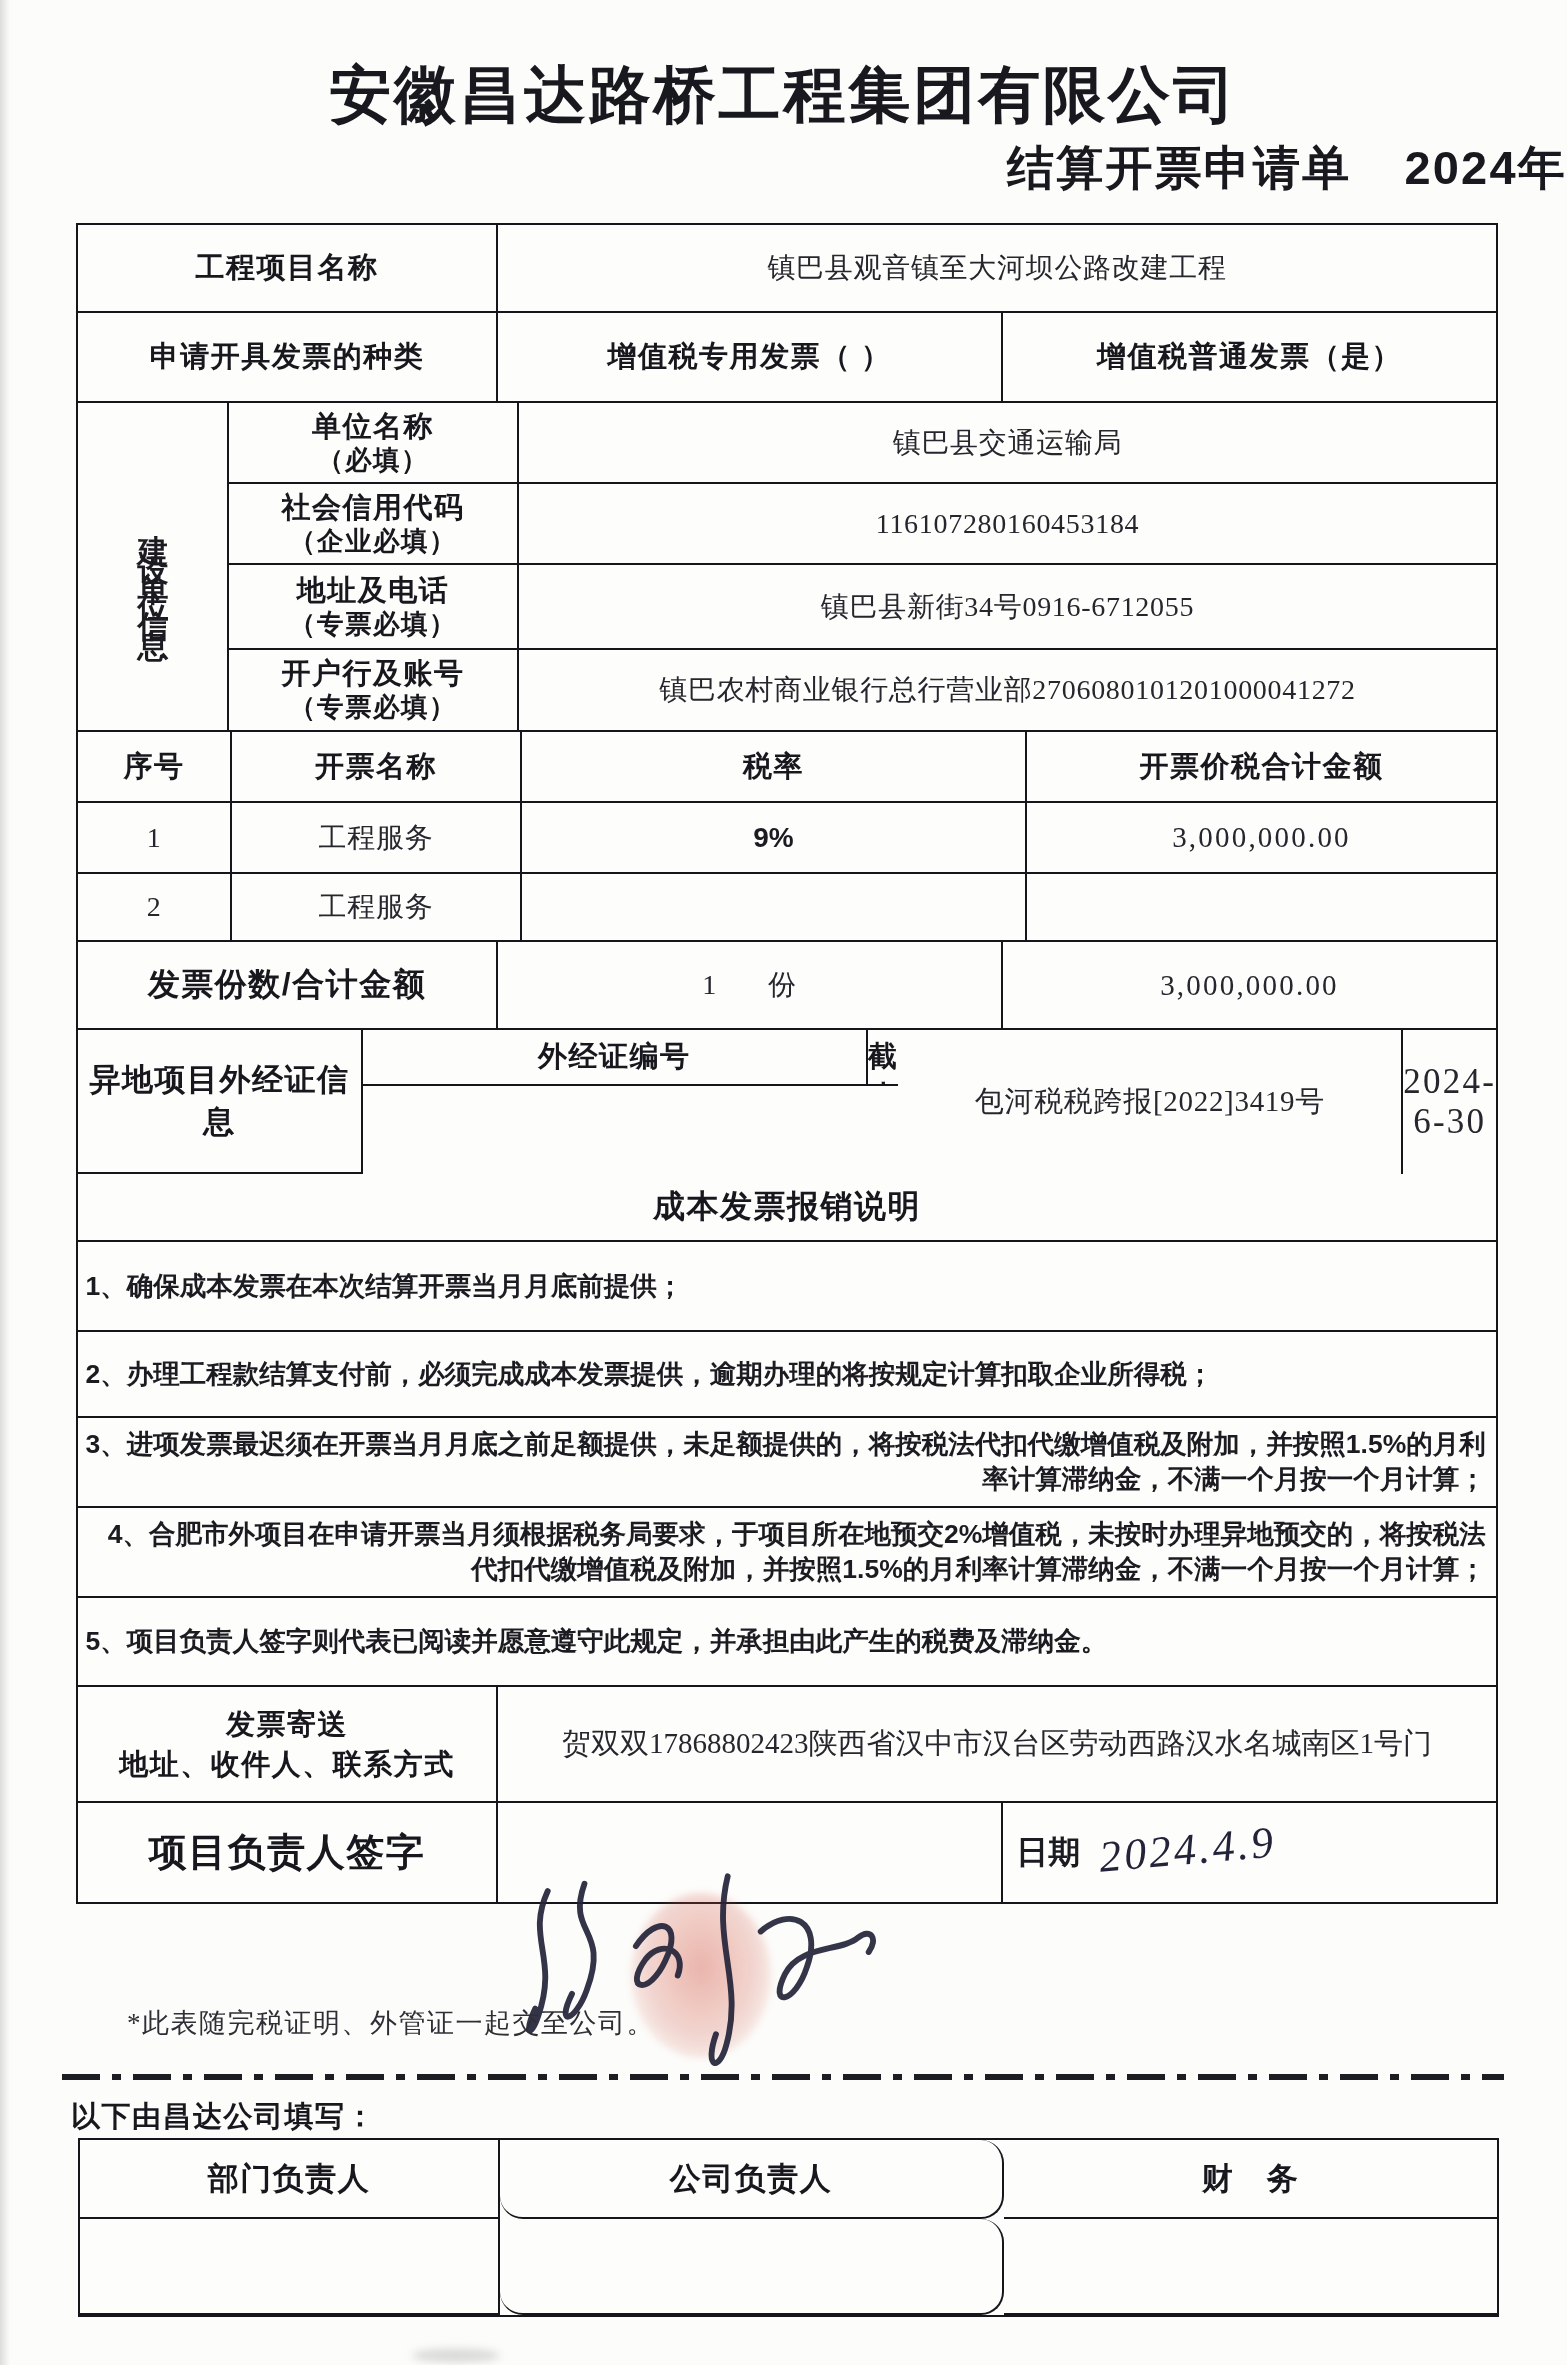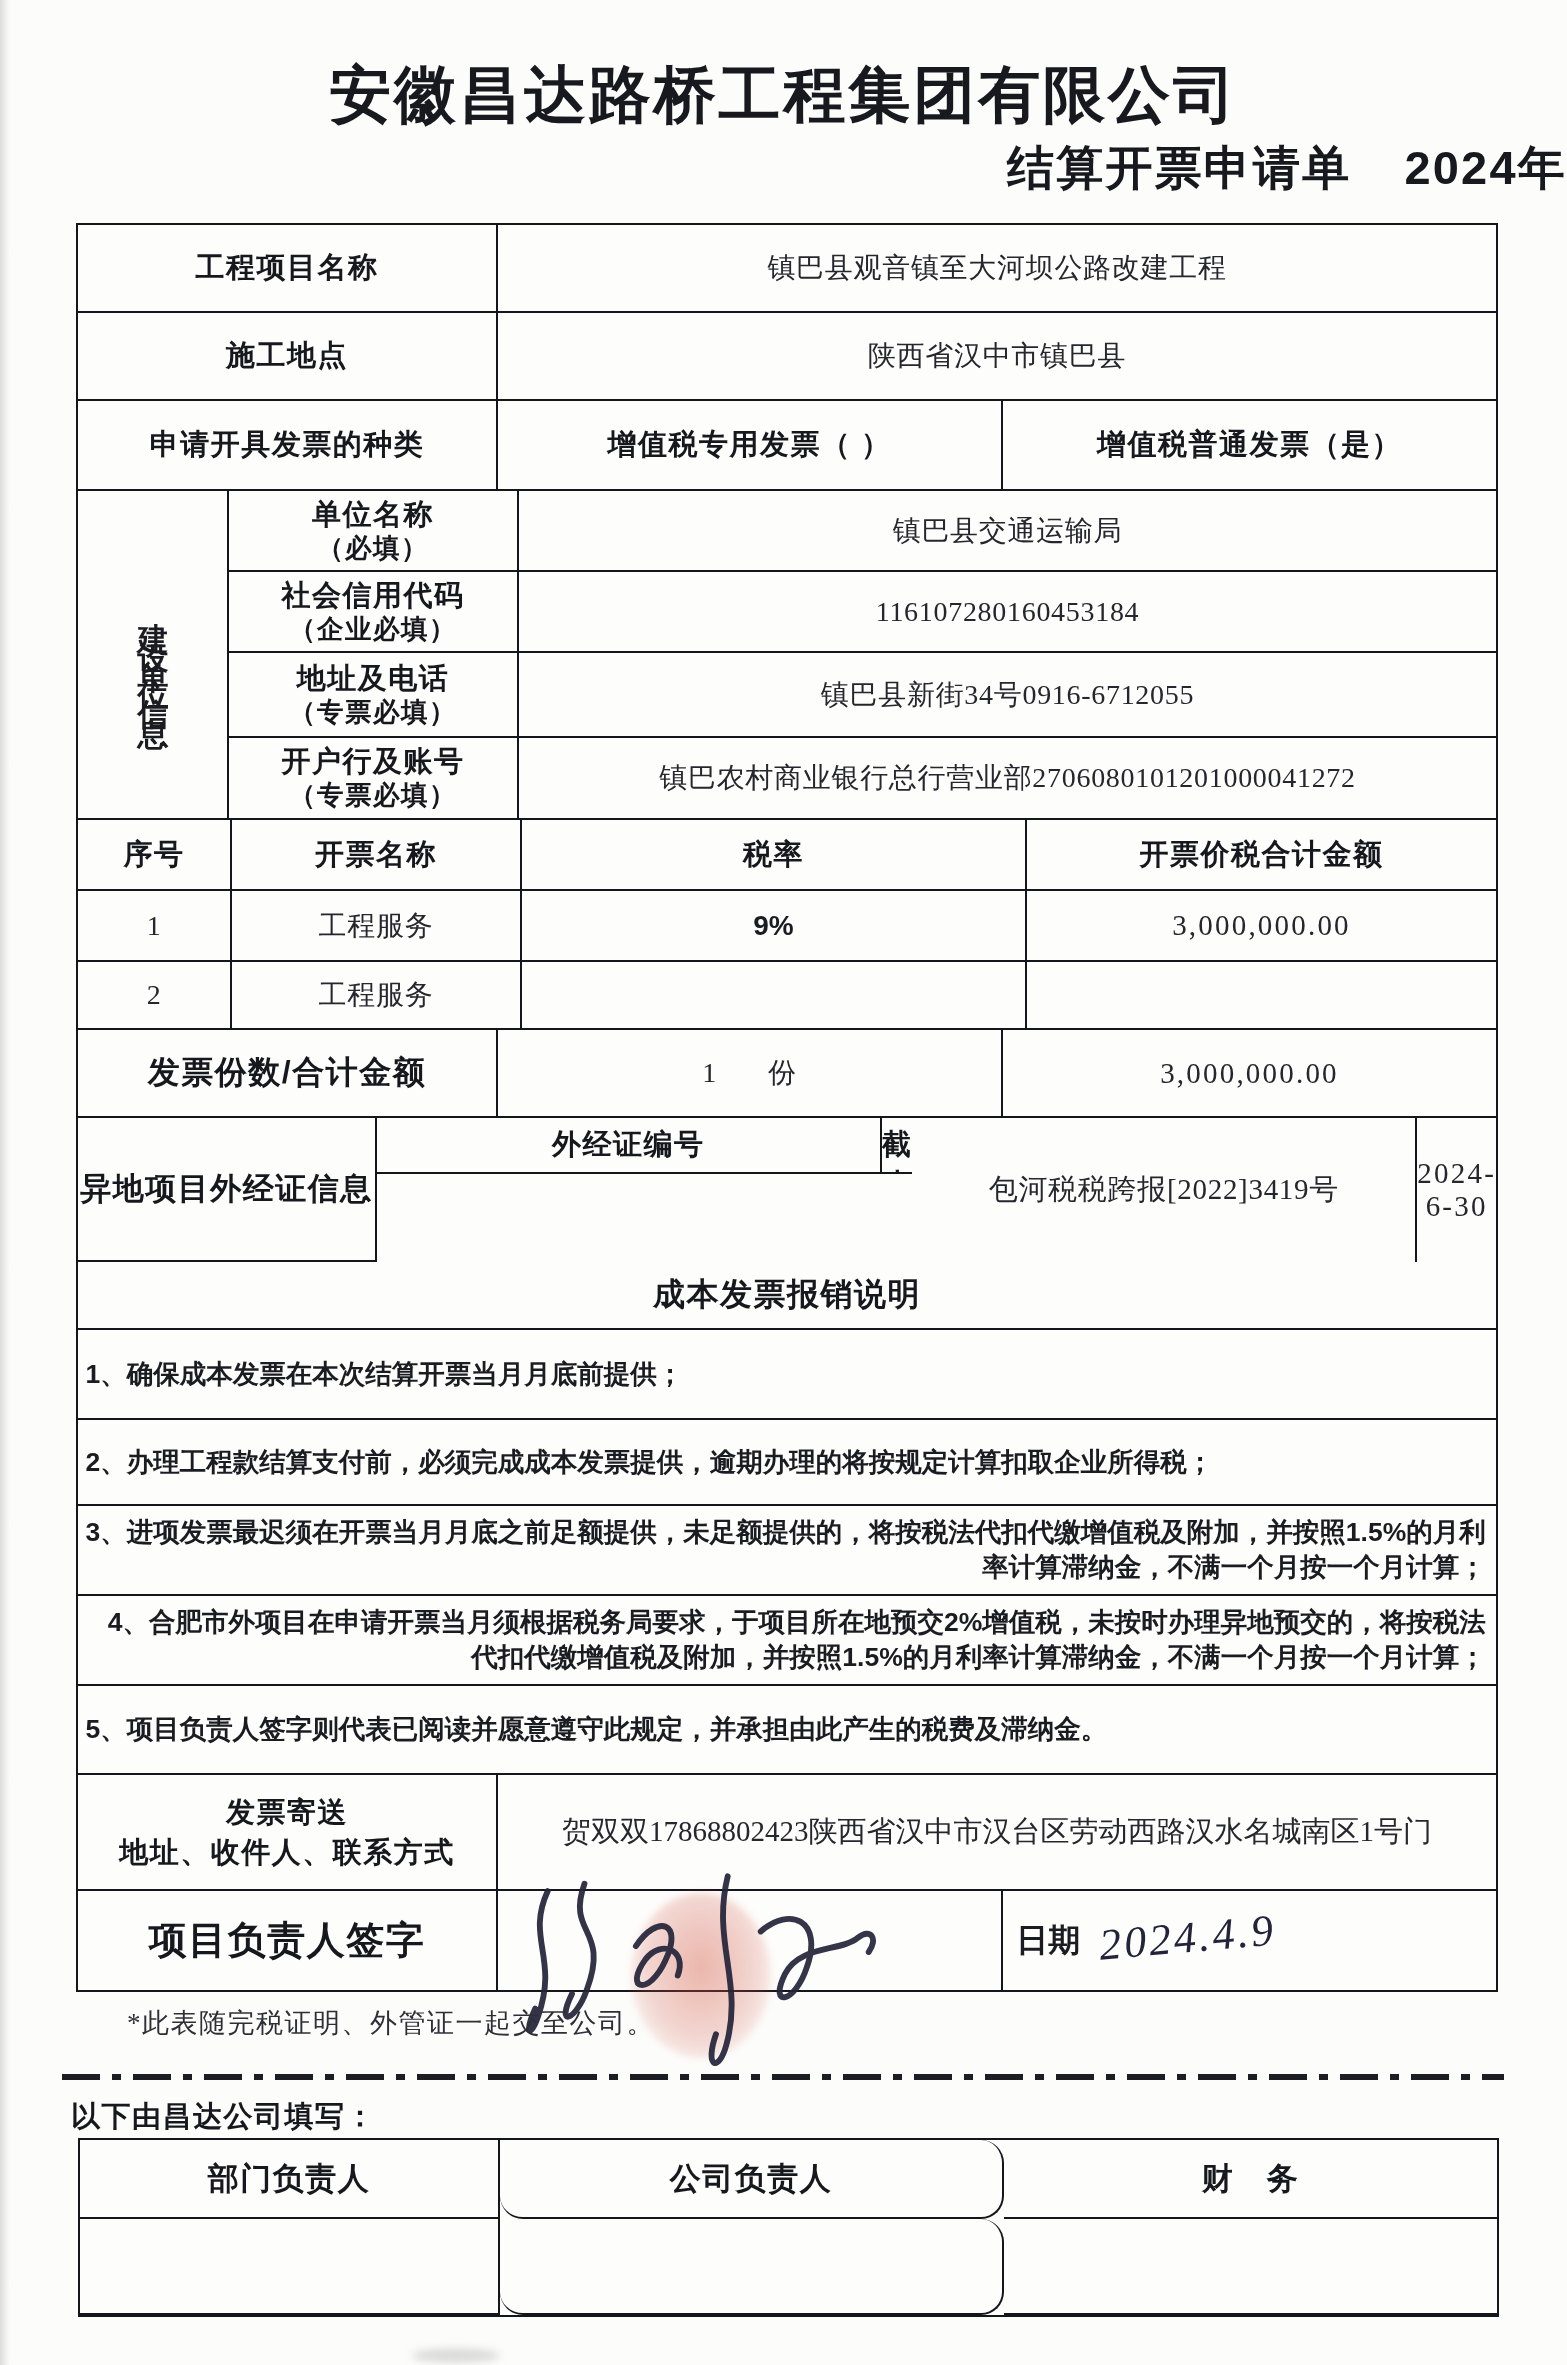--- a/index.html
+++ b/index.html
@@ -125,24 +125,20 @@
     <span>结算开票申请单</span><span class="year">2024年</span>
   </div>
 
   <div class="tbl">
 
     <div class="row" style="height:88px">
       <div class="cell lab w-label">工程项目名称</div>
       <div class="cell val flex1 last">镇巴县观音镇至大河坝公路改建工程</div>
     </div>
 
-    <div class="row" style="height:88px">
-      <div class="cell lab w-label">施工地点</div>
-      <div class="cell val flex1 last">陕西省汉中市镇巴县</div>
-    </div>
 
     <div class="row" style="height:90px">
       <div class="cell lab w-label">申请开具发票的种类</div>
       <div class="cell lab w-c3">增值税专用发票（ ）</div>
       <div class="cell lab flex1 last">增值税普通发票（是）</div>
     </div>
 
     <div class="row" style="height:329px">
       <div class="cell vlab">建设单位信息</div>
       <div class="ownergrid flex1">
@@ -209,21 +205,21 @@
 
     <div class="row" style="height:144px">
       <div class="cell lab w-label" style="font-size:31px">异地项目外经证信息</div>
       <div class="wjgrid flex1">
         <div class="row" style="height:56px">
           <div class="cell lab w-c3">外经证编号</div>
           <div class="cell lab flex1 last">外经证截止时间</div>
         </div>
         <div class="row flex1">
           <div class="cell val w-c3" style="font-size:29px">包河税税跨报[2022]3419号</div>
-          <div class="cell val flex1 last" style="font-size:29px;letter-spacing:2.2px">2024-6-30</div>
+          <div class="cell val flex1 last" style="font-size:35px;letter-spacing:2.2px">2024-6-30</div>
         </div>
       </div>
     </div>
 
     <div class="row" style="height:68px">
       <div class="cell lab flex1 last" style="font-size:32px">成本发票报销说明</div>
     </div>
 
     <div class="row" style="height:90px">
       <div class="cell notecell flex1 last">1、确保成本发票在本次结算开票当月月底前提供；</div>

